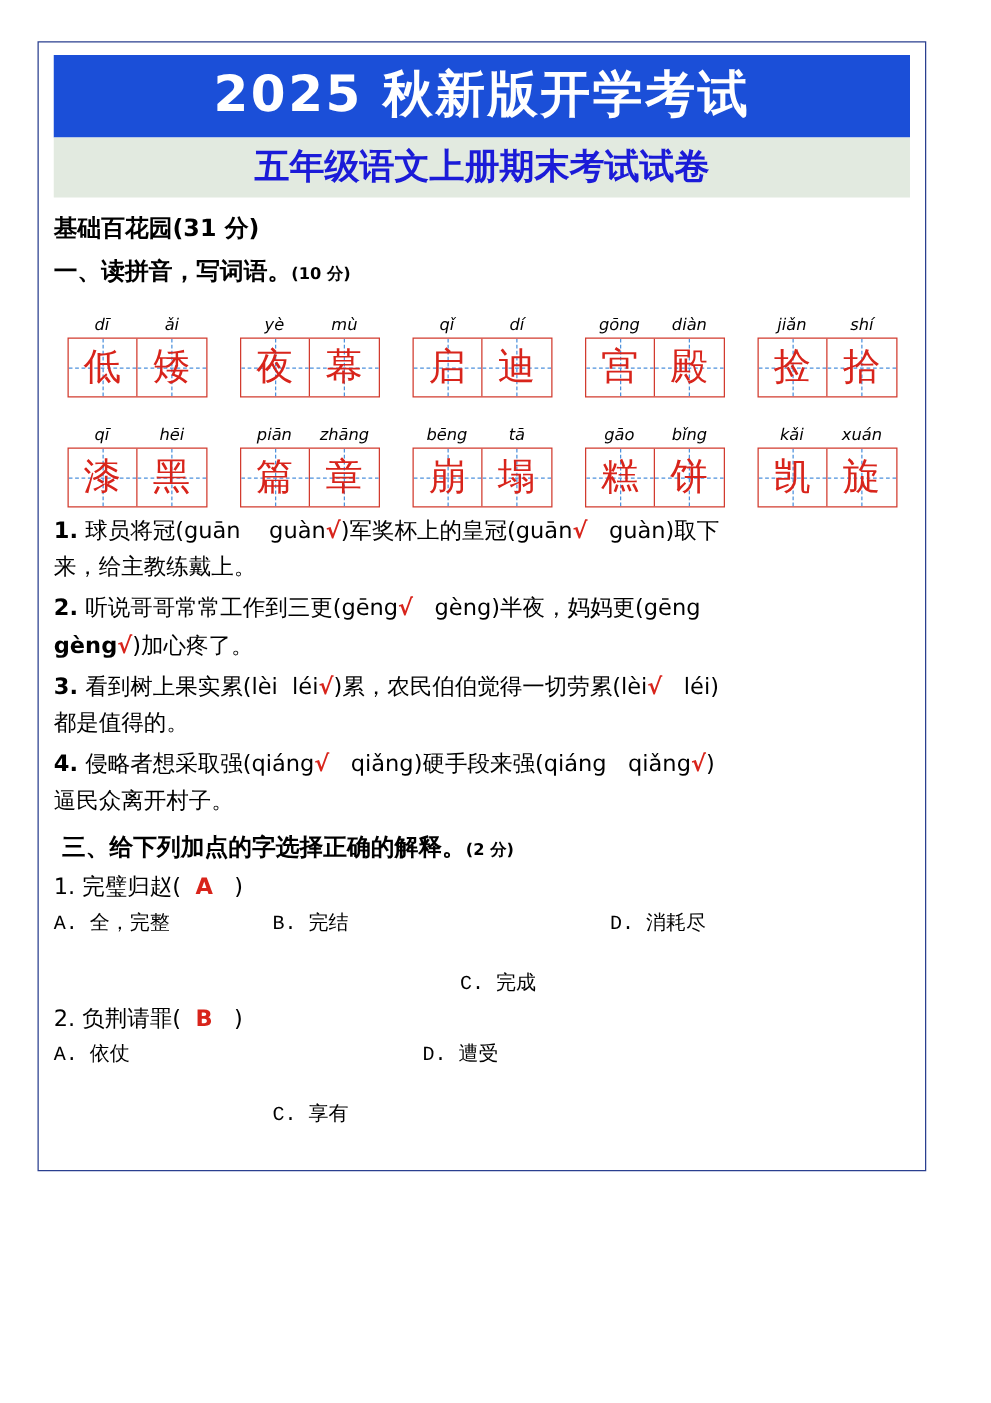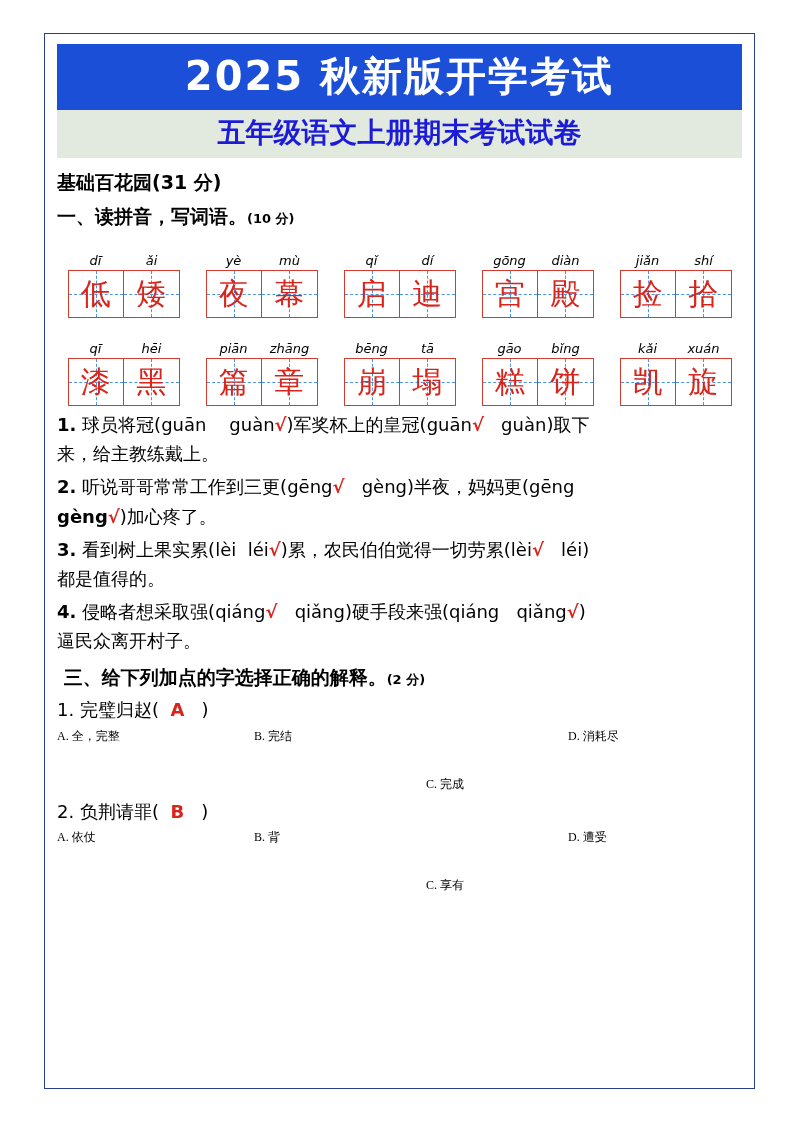--- a/index.html
+++ b/index.html
@@ -9,24 +9,24 @@
   }
   body {
     width: 793px;
     height: 1122px;
     font-family: "Liberation Serif", "DejaVu Serif", serif;
     color: #000;
     position: relative;
   }
   .page {
     position: absolute;
-    left: 44px;
+    left: 30px;
     top: 33px;
     width: 711px;
-    height: 1056px;
+    height: 904px;
     border: 1px solid #2a3f8f;
     box-sizing: border-box;
     background: #fff;
     overflow: hidden;
   }
   .inner {
     padding: 10px 12px 0 12px;
   }
   
   .banner {
@@ -130,25 +130,24 @@
     font-family: "DejaVu Sans", "Liberation Sans", sans-serif;
     font-size: 18px;
     line-height: 1.62;
     margin: 4px 0 2px 0;
     text-align: justify;
   }
   .para b { font-weight: bold; }
   .chk { color: #d8241b; font-weight: bold; }
   .ans { color: #d8241b; font-weight: bold; }
   .opts {
-    font-family: Liberation Serif, serif;
-    font-size: 12px;
+    font-family: Liberation Mono, monospace;
+    font-size: 16px;
     margin: 3px 0 2px 0;
     display: flex;
-    gap: 22px;
   }
   .opts span.o1 { width: 175px; }
   .opts span.o2 { width: 150px; }
   .opts span.o3 { width: 120px; margin-top: 48px; }
   .sp-q { margin-top: 10px; }
 </style>
 </head>
 <body>
 
 <div class="page">
@@ -347,19 +346,18 @@
       <span class="o2">B. 完结</span>
       <span class="o3">C. 完成</span>
       <span>D. 消耗尽</span>
     </div>
 
     <div class="para">
       <span>2. 负荆请罪(</span>&nbsp;&nbsp;<span class="ans">B</span>&nbsp;&nbsp;&nbsp;<span>)</span>
     </div>
     <div class="opts">
       <span class="o1">A. 依仗</span>
-      <span class="o2">B. 背</span>
       <span class="o3">C. 享有</span>
       <span>D. 遭受</span>
     </div>
 
   </div>
 </div>
 
 </body></html>

